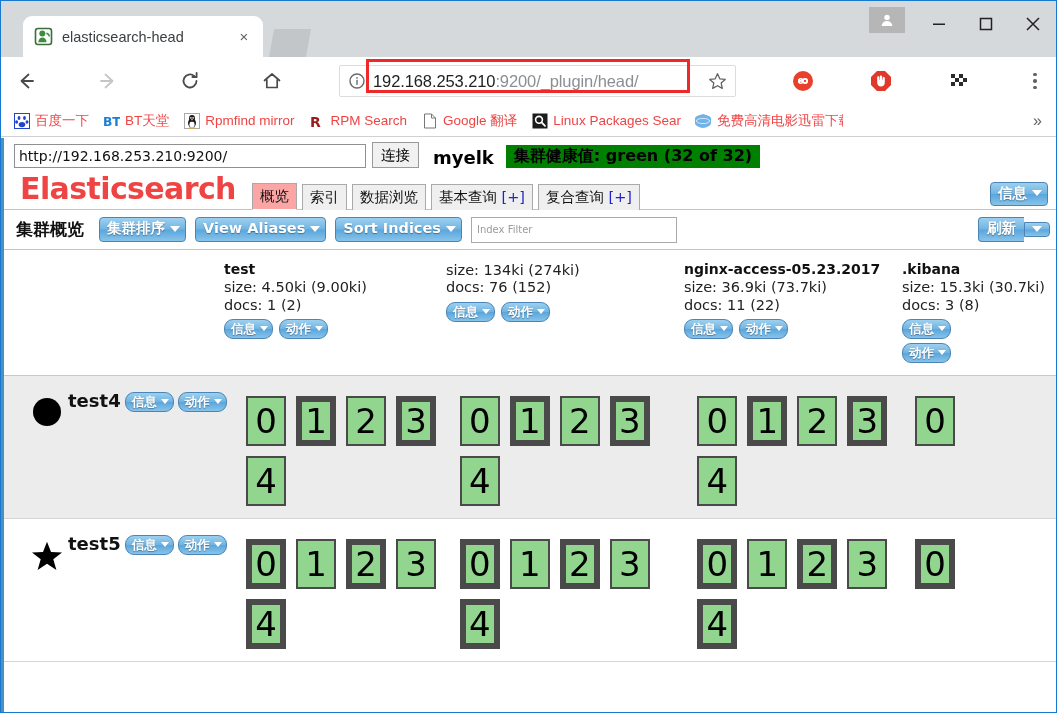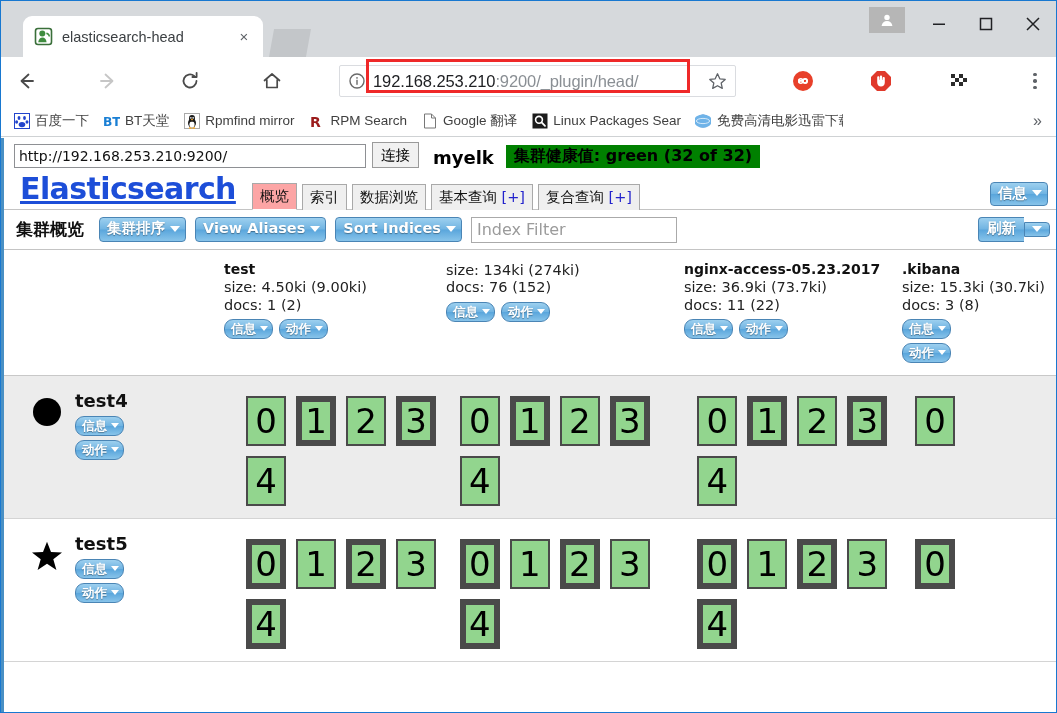--- a/index.html
+++ b/index.html
@@ -161,21 +161,21 @@
     align-items: center;
     padding: 0 6px;
     border-bottom: 1px solid #cfd2d4;
     overflow: hidden;
   }
   .bm {
     display: flex; align-items: center;
     padding: 2px 6px;
     margin-right: 2px;
     font-size: 13.5px;
-    color: #404040;
+    color: #ef4444;
     white-space: nowrap;
     flex: 0 0 auto;
   }
   .bm-ico { width: 17px; height: 17px; margin-right: 5px; display:flex; align-items:center; justify-content:center; flex:0 0 auto;}
   .bm-label { overflow: hidden; text-overflow: clip; }
   .bm.truncate { max-width: 160px; }
   .bm-overflow {
     margin-left: auto;
     font-size: 16px; color: #5f6368;
     padding: 0 8px; flex: 0 0 auto;
@@ -244,26 +244,25 @@
     height: 42px;
     display: flex;
     align-items: flex-end;
     padding-left: 16px;
     border-bottom: 1px solid #c4c4c4;
     position: relative;
   }
   #brand {
     font-size: 30px;
     font-weight: bold;
-    color: #1d4ed8;
+    color: #ef4444;
     letter-spacing: -0.6px;
     line-height: 1;
     padding-bottom: 5px;
     font-family: "DejaVu Sans", sans-serif;
-    text-decoration: underline;
   }
   #nav-tabs {
     display: flex;
     align-items: flex-end;
     margin-left: 16px;
     gap: 5px;
   }
   .nav-tab {
     border: 1px solid #a9a9a9;
     border-bottom: none;
@@ -299,21 +298,21 @@
     font-size: 17px;
     font-weight: bold;
     color: #111;
     margin-right: 6px;
     white-space: nowrap;
   }
   #index-filter {
     width: 206px; height: 26px;
     border: 1px solid #aaa;
     background: #fff;
-    font-size: 16px;
+    font-size: 10px;
     color: #111;
     padding: 2px 5px;
     font-family: "DejaVu Sans", sans-serif;
     outline: none;
   }
   #index-filter::placeholder { color: #9b9b9b; }
   #refresh-group {
     position: absolute;
     right: 6px;
     display: flex;
@@ -379,21 +378,21 @@
     padding: 16px 0 14px 22px;
   }
   .node-marker {
     width: 42px;
     flex: 0 0 42px;
     display: flex;
     justify-content: center;
     padding-top: 6px;
   }
   .dot { width: 28px; height: 28px; background: #000; border-radius: 50%; }
-  .node-meta { display: flex; flex-direction: column; align-items: flex-start; gap: 4px; margin-left: 7px; }
+  .node-meta { display: flex; flex-direction: row; align-items: flex-start; gap: 4px; }
   .node-name {
     font-size: 18px;
     font-weight: bold;
     color: #111;
     margin-bottom: 2px;
     line-height: 1;
   }
 
   .cell-index {
     flex: 0 0 auto;

